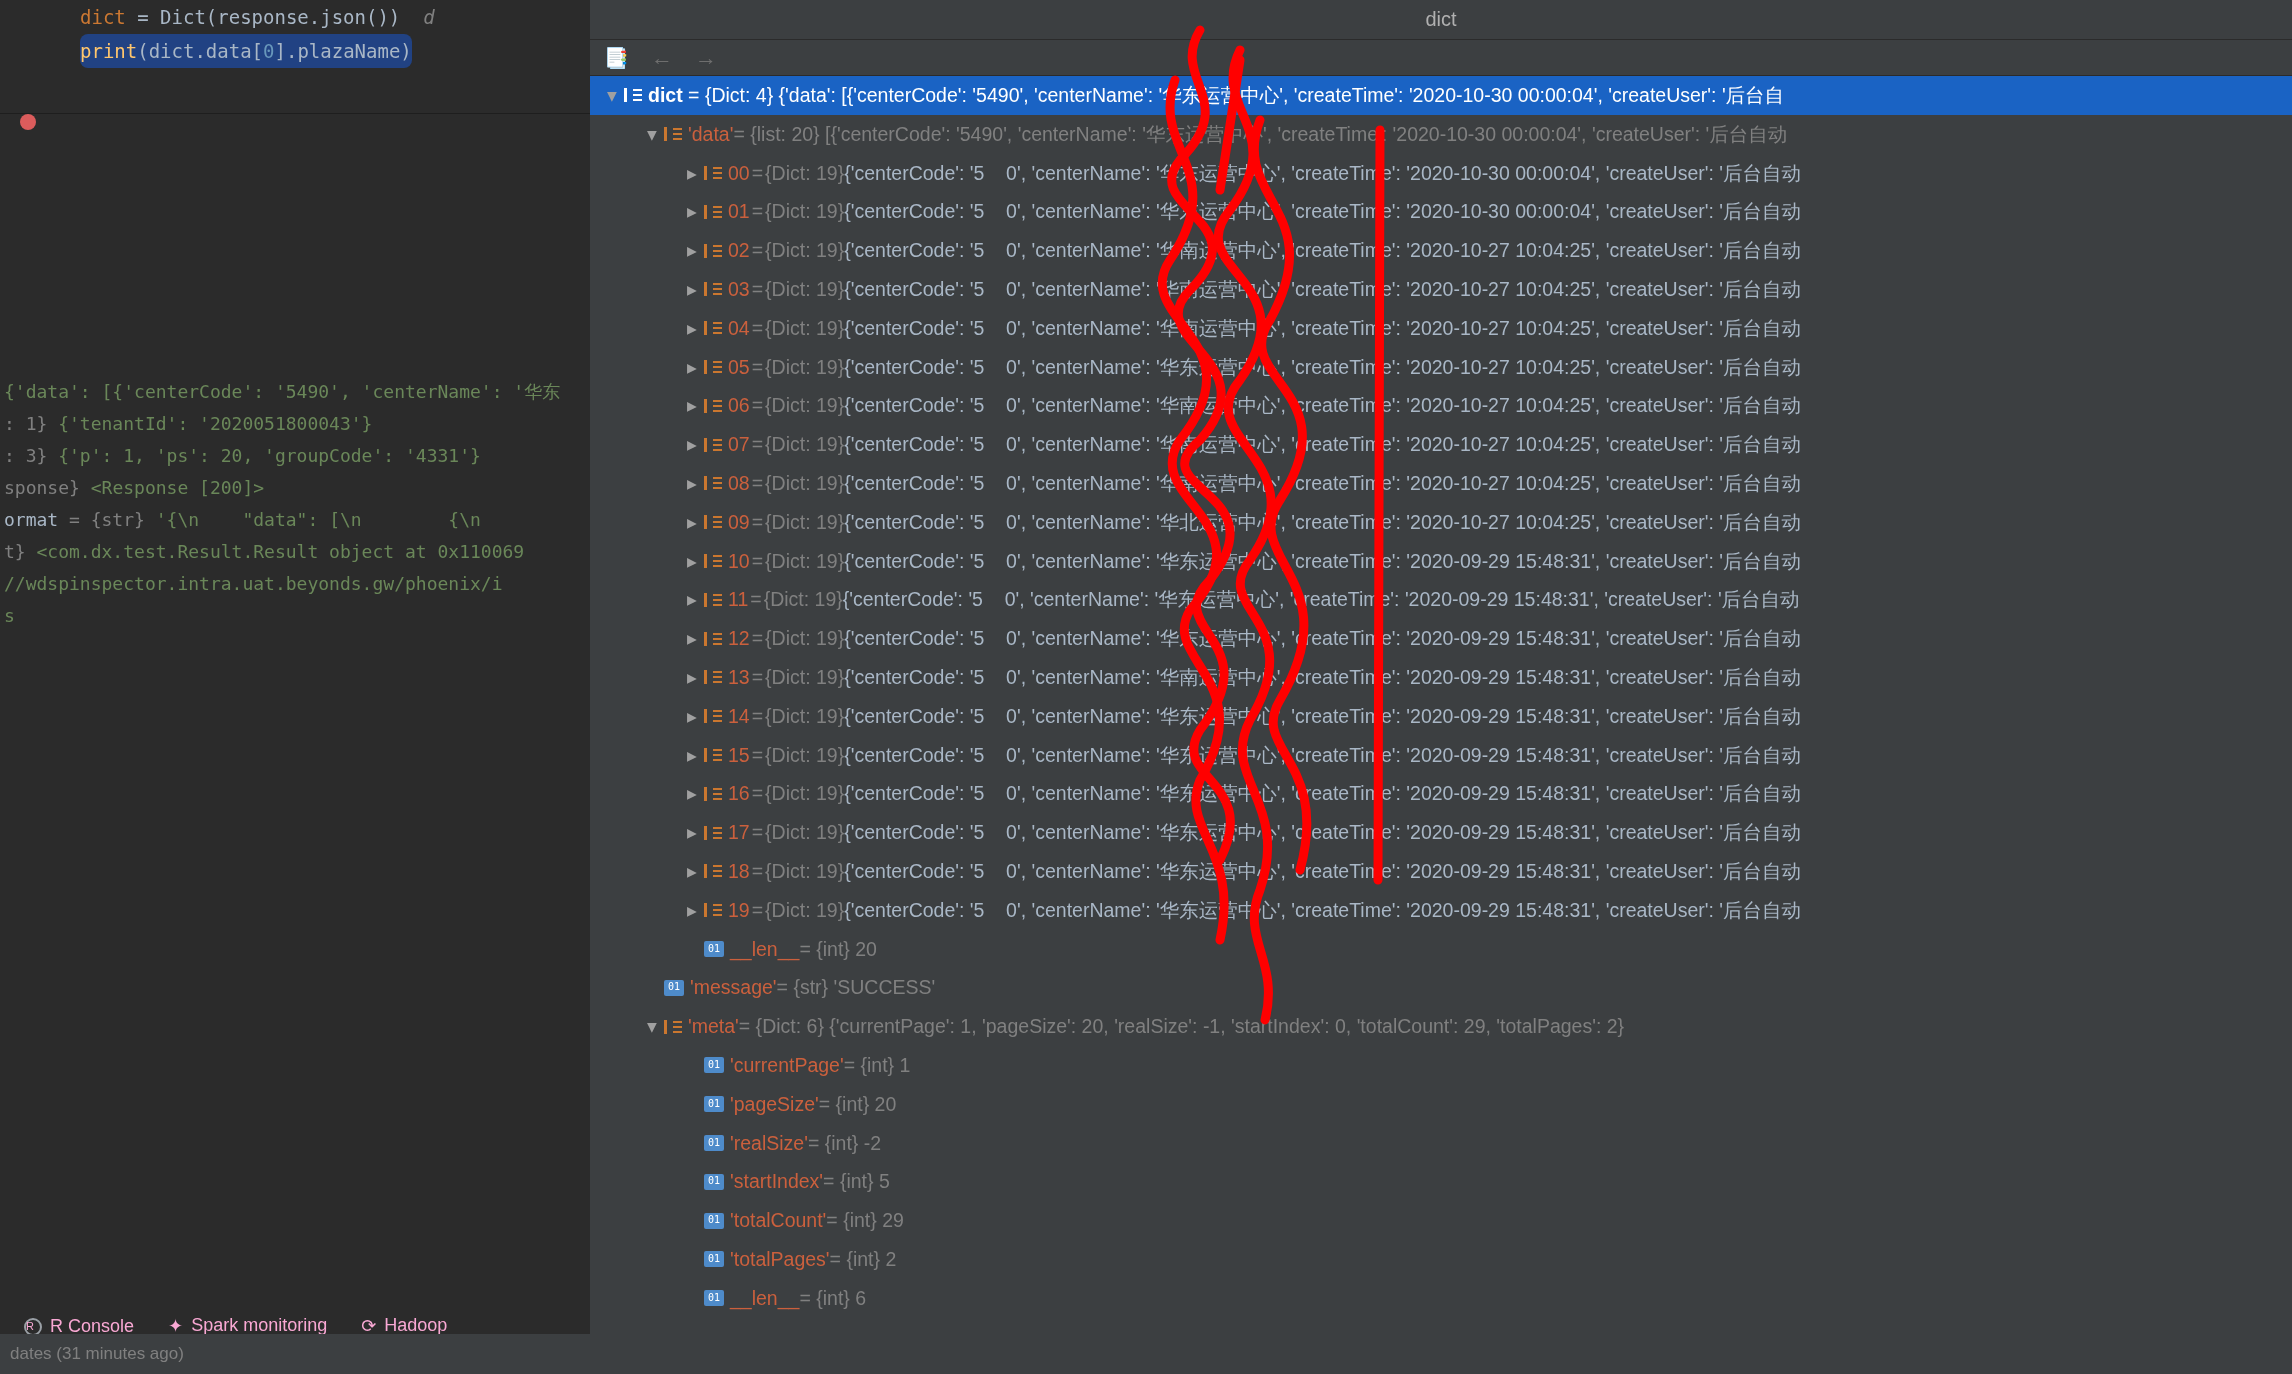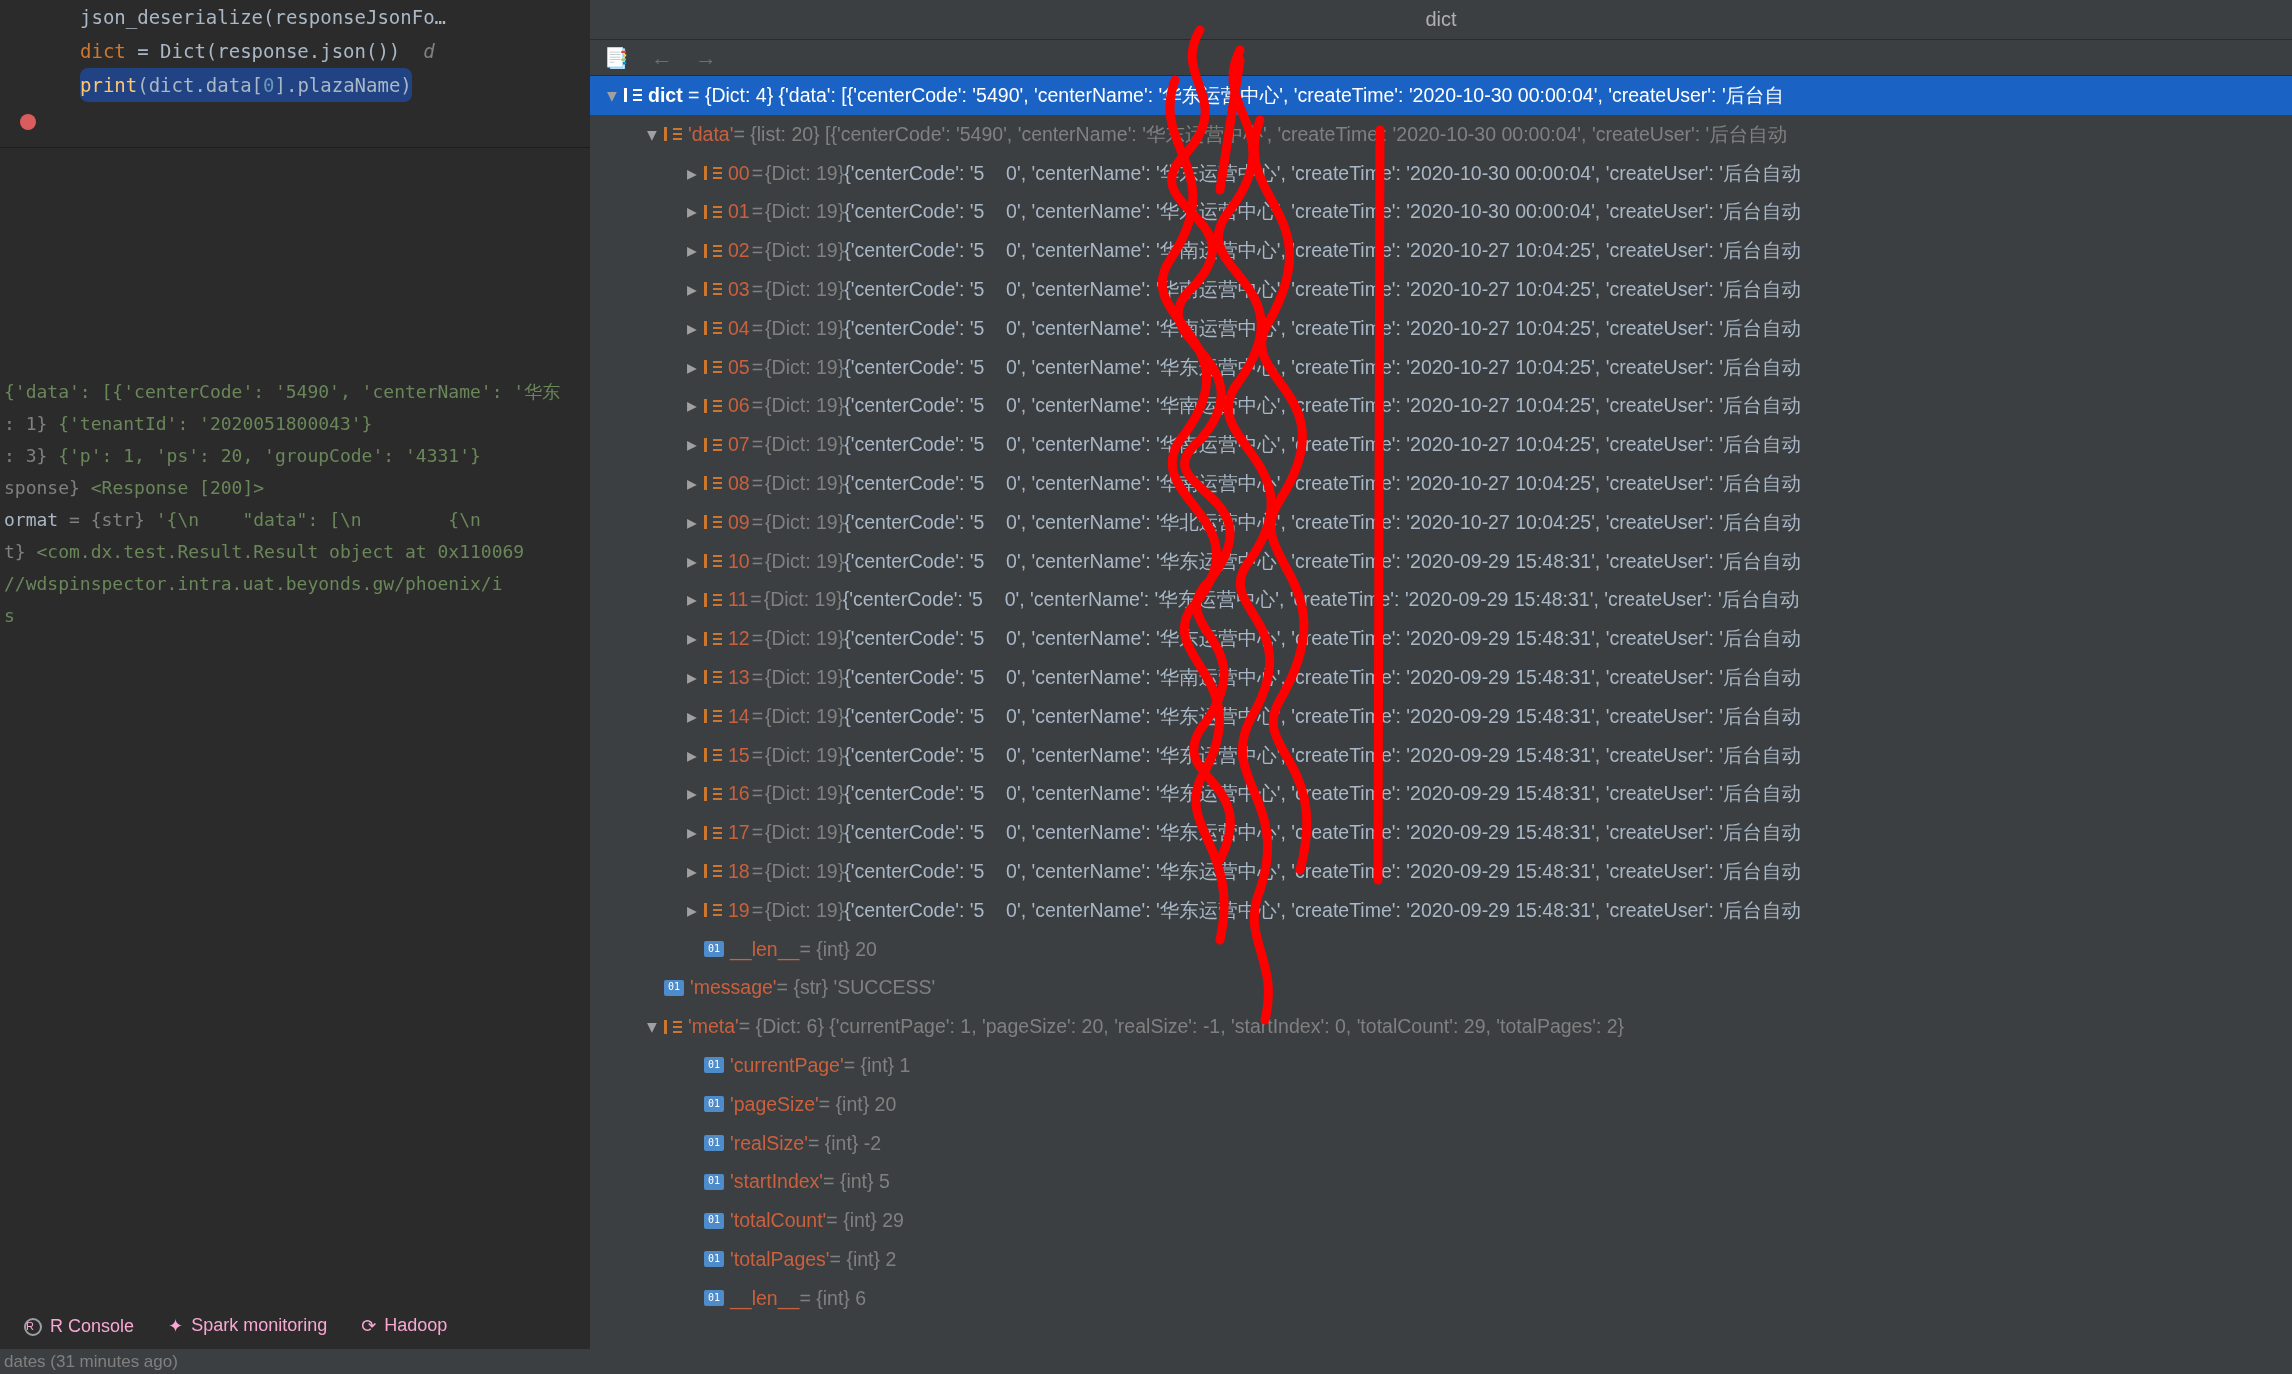--- a/index.html
+++ b/index.html
@@ -25,21 +25,21 @@
 .hr { border-top:1px solid #1e1e1e; margin-top:45px;}
 
 .console { position:absolute; top:366px; left:0; right:0; padding:10px 4px; font-size:18px; line-height:32px; color:#a9b7c6;}
 .console .s { color:#6a8759; }
 .console .g { color:#808080;}
 .console .row { white-space:pre; overflow:hidden;}
 
 .bottom-tabs { position:absolute; bottom:30px; left:0; right:0; height:36px; display:flex; align-items:center; gap:34px; padding-left:24px; color:#f9a8d4; font-size:18px; font-family:sans-serif;}
 .bottom-tabs .ico { display:inline-block; vertical-align:middle; margin-right:8px;}
 .r-circ { width:18px; height:18px; border:2px solid #9aa0a6; border-radius:50%; display:inline-flex; align-items:center; justify-content:center; font-size:11px;}
-.status { position:absolute; bottom:0; left:0; right:0; height:25px; background:#3c3f41; color:#808080; font-size:17px; font-family:sans-serif; padding-left:4px; display:flex; align-items:center;}
+.status { position:absolute; bottom:0; left:0; right:0; height:40px; background:#3c3f41; color:#808080; font-size:17px; font-family:sans-serif; padding-left:10px; display:flex; align-items:center;}
 
 .title-bar { height:40px; display:flex; align-items:center; justify-content:center; color:#b0b0b0; font-family:sans-serif; font-size:20px; border-bottom:1px solid #2b2b2b;}
 .nav-bar { height:36px; display:flex; align-items:center; gap:22px; padding-left:14px; color:#9aa0a6; font-family:sans-serif; font-size:20px; border-bottom:1px solid #2b2b2b;}
 .arrow { color:#6e6e6e; font-size:22px;}
 
 .tree { font-size:19.5px; line-height:38.8px; font-family:sans-serif; overflow:hidden;}
 .tree-root { background:#1a63c4; color:#fff; display:flex; align-items:center; padding-left:10px; white-space:nowrap;}
 .tree-row { display:flex; align-items:center; white-space:nowrap; padding-left:10px;}
 .ind { display:inline-block; flex:0 0 auto;}
 .chev { width:24px; text-align:center; color:#a0a0a0; flex:0 0 auto;}
@@ -56,21 +56,20 @@
 .white { color:#fff;}
 
 .scribble { position:absolute; pointer-events:none;}
 </style>
 </head>
 <body>
 
 <div class="left-pane">
   <div class="code-area">
     <div class="bp"></div>
-    <div class="code-line"><span>json_deserialize(responseJsonFo…</span></div>
     <div class="code-line"><span></span></div>
     <div class="code-line"><span class="kw">dict</span><span> = Dict(response.json())  </span><span style="font-style:italic;color:#808080">d</span></div>
     <div class="code-line"><span class="sel-line"><span class="fn">print</span><span>(dict.data[</span><span style="color:#6897bb">0</span><span>].plazaName)</span></span></div>
   </div>
   <div class="hr"></div>
 
   <div class="console">
     <div class="row"><span class="s">{'data': [{'centerCode': '5490', 'centerName': '华东</span></div>
     <div class="row"><span class="g">: 1} </span><span class="s">{'tenantId': '2020051800043'}</span></div>
     <div class="row"><span class="g">: 3} </span><span class="s">{'p': 1, 'ps': 20, 'groupCode': '4331'}</span></div>

